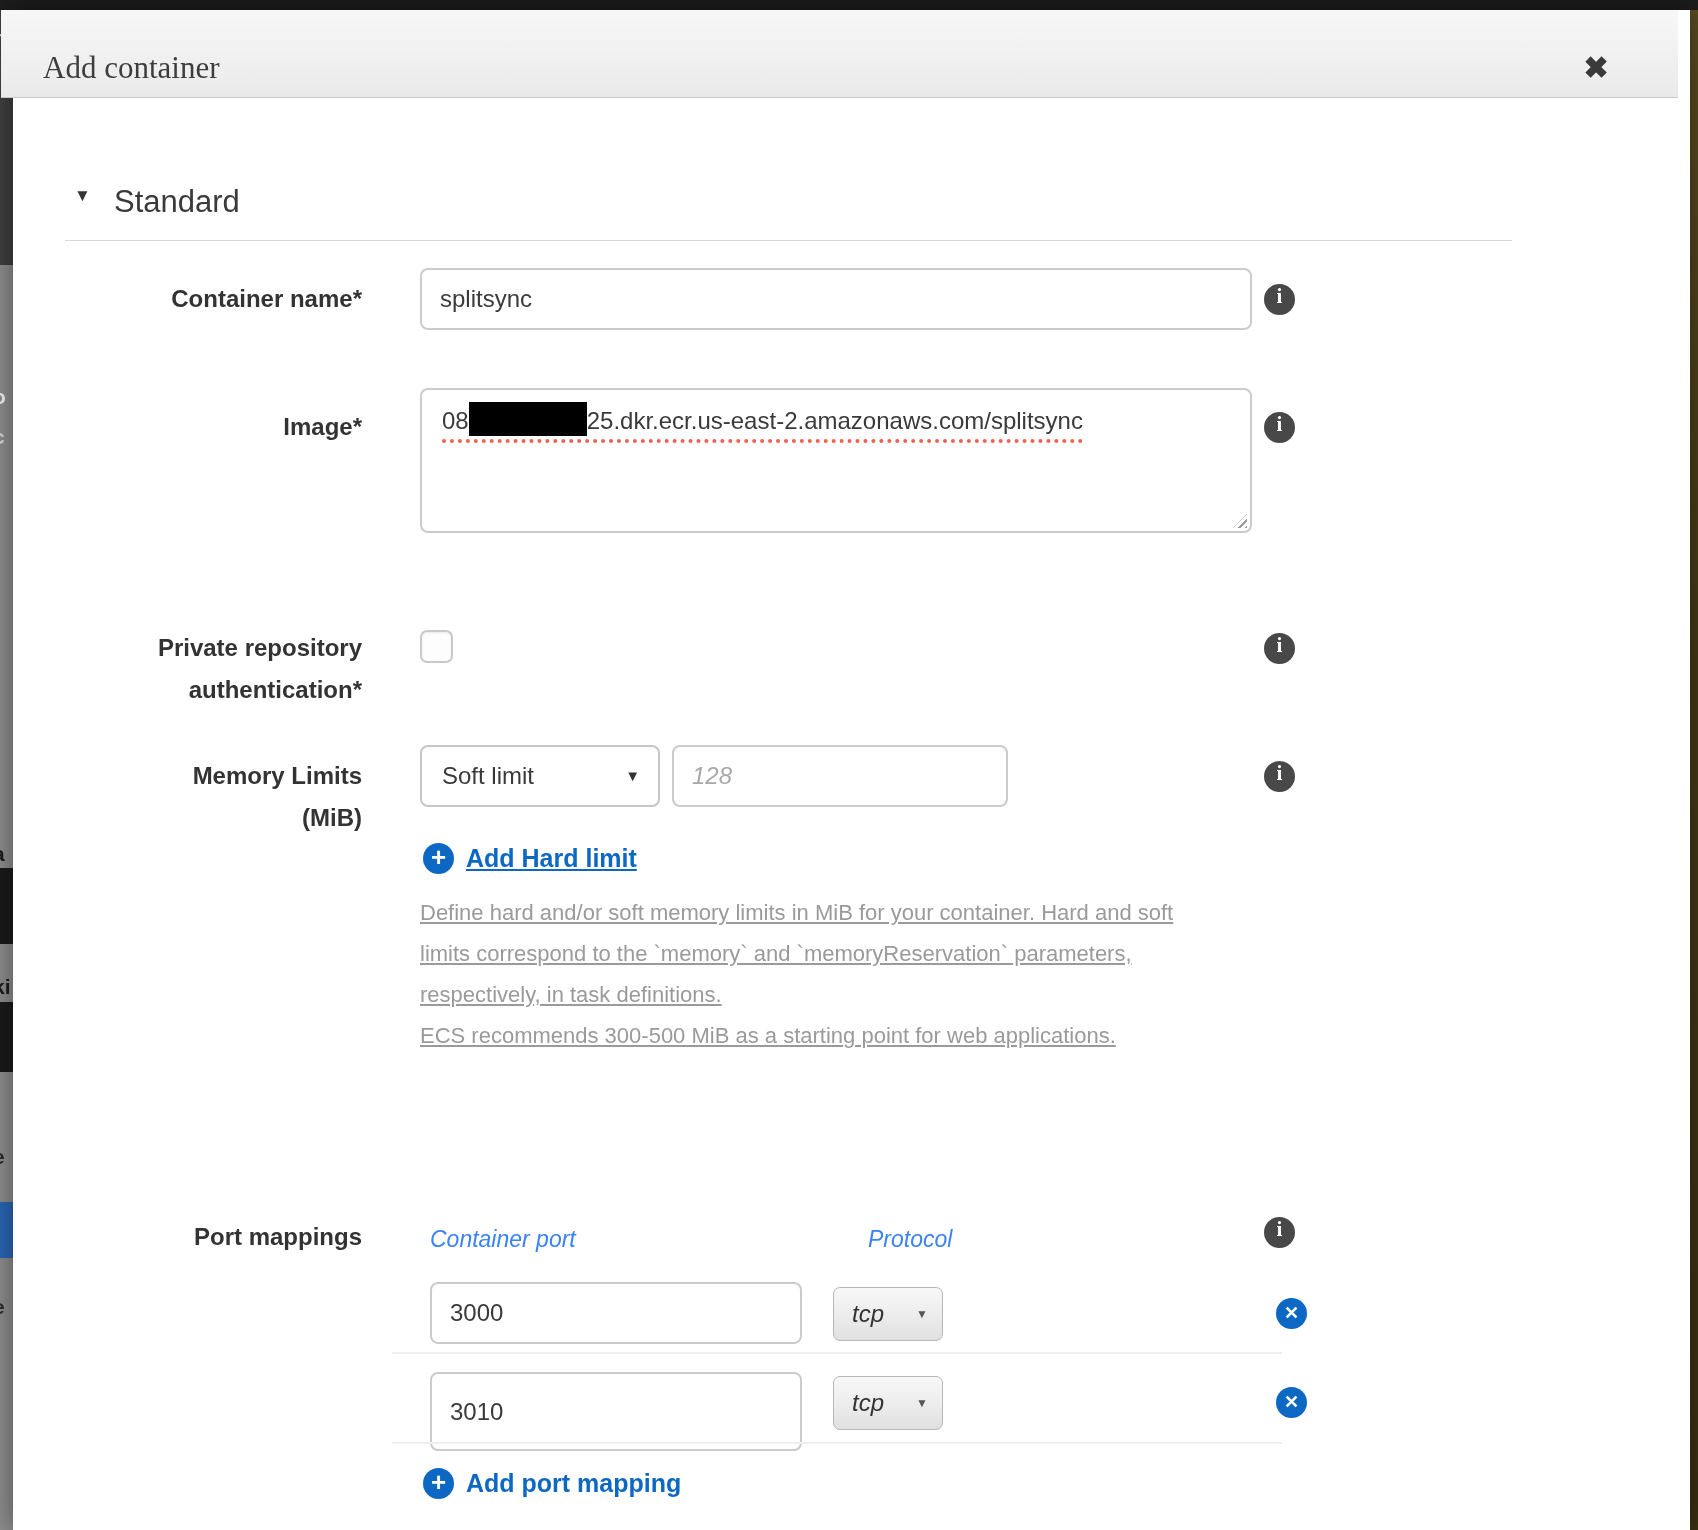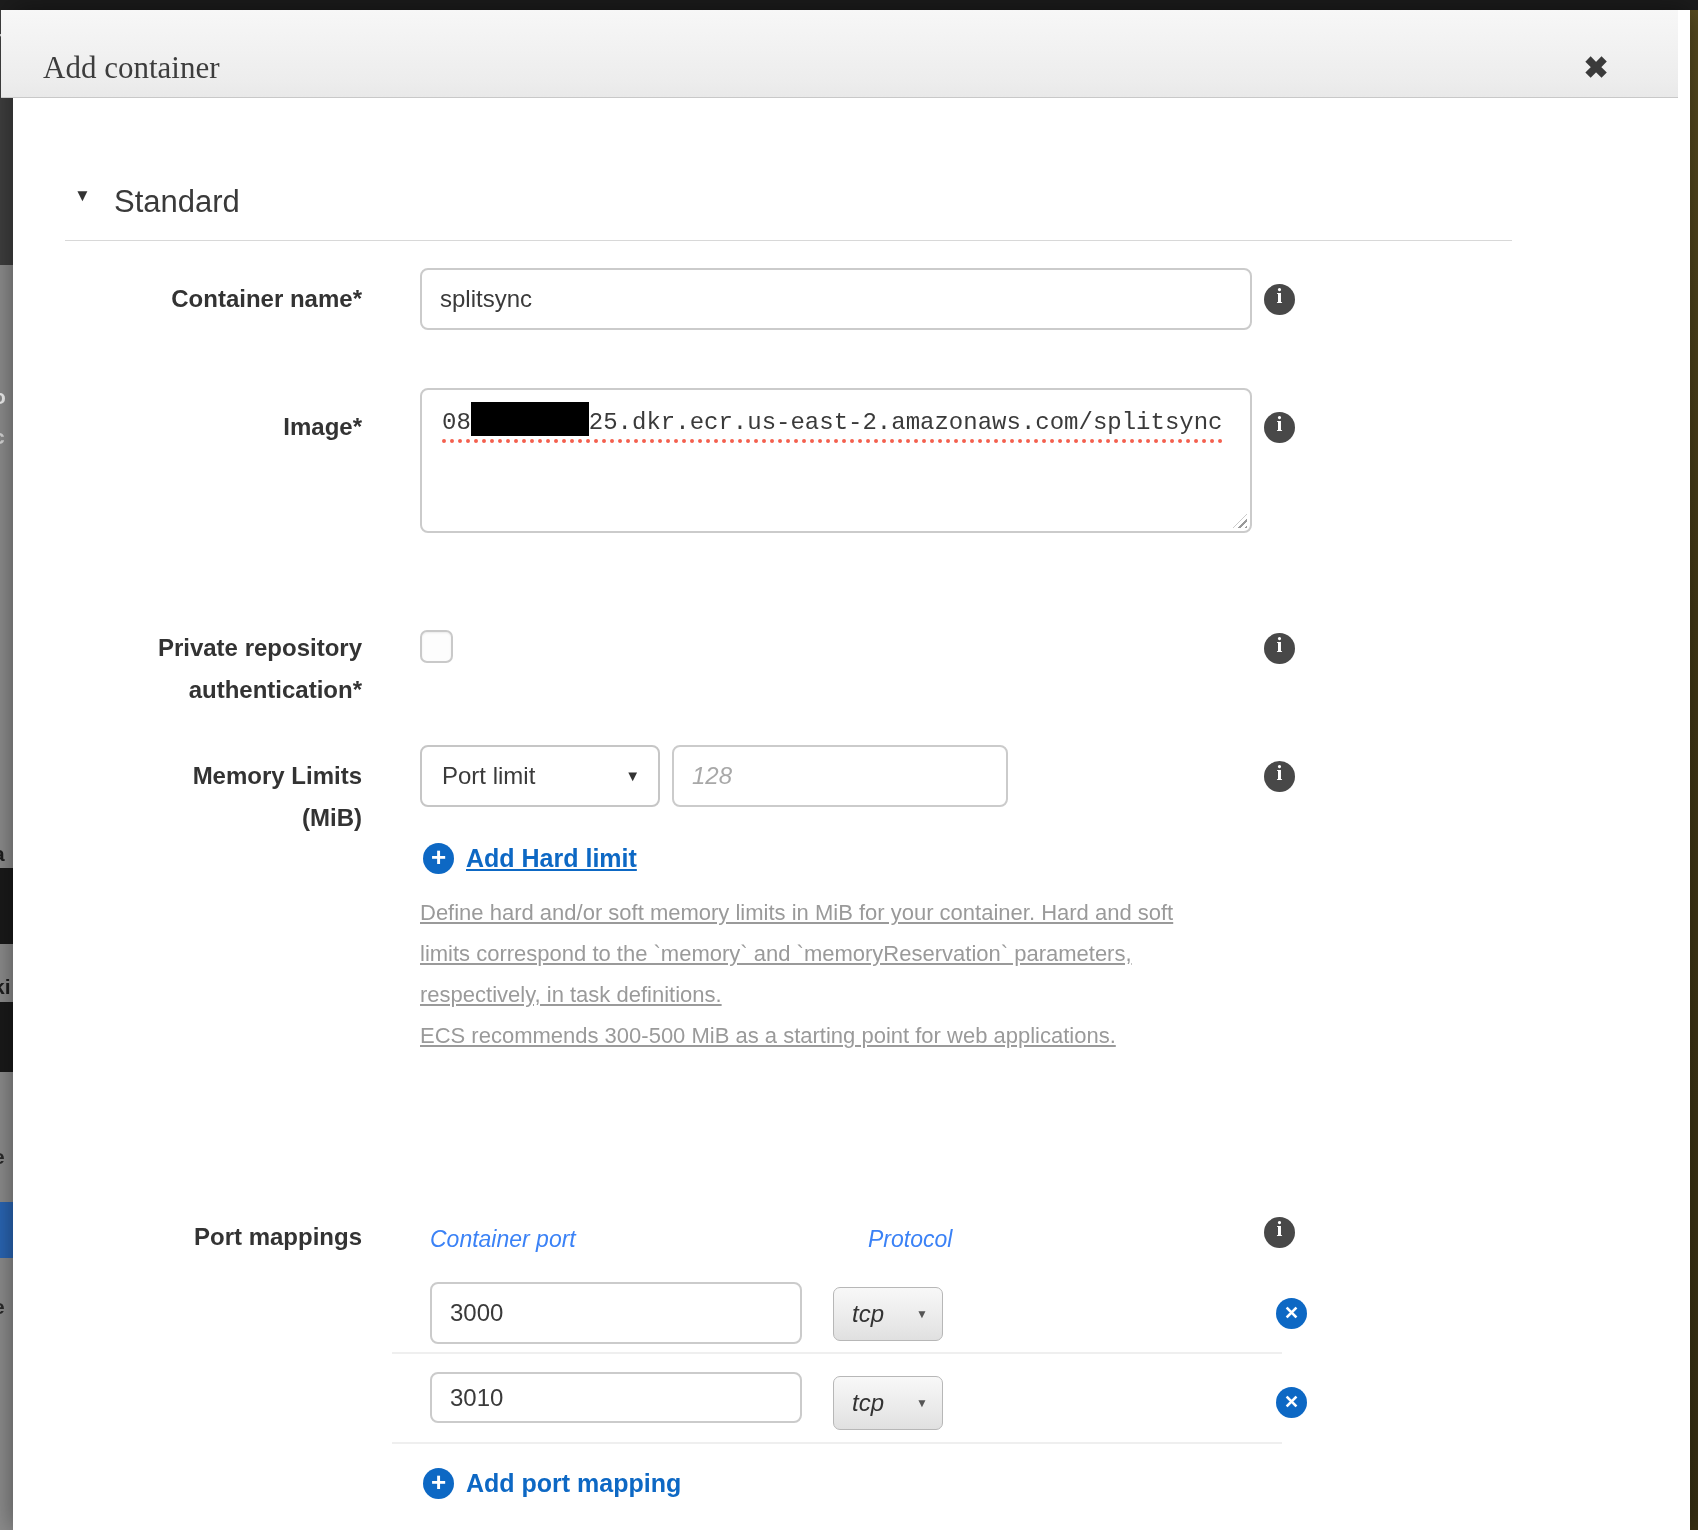--- a/index.html
+++ b/index.html
@@ -44,21 +44,21 @@
   .blue-circle { position:absolute; width:31px; height:31px; border-radius:50%; background:#0d68c4;
                  color:#fff; text-align:center; cursor:pointer; }
   .plus-glyph { font:bold 26px "Liberation Sans",sans-serif; line-height:29px; display:block; }
   .x-glyph { font:bold 18px "Liberation Sans",sans-serif; line-height:31px; display:block; }
   .blue-link { position:absolute; font-size:25px; font-weight:bold; color:#0d68c4; cursor:pointer; }
 
   
   .image-area { position:absolute; left:420px; top:388px; width:832px; height:145px;
                 border:2px solid #cbcbcb; border-radius:8px; background:#fff; }
   .image-line { position:absolute; left:20px; top:12px; white-space:nowrap; font-size:24px; color:#3a3a3a;
-                border-bottom:4px dotted #f4604f; padding-bottom:3px;font-family:Liberation Mono, monospace; }
+                border-bottom:4px dotted #f4604f; padding-bottom:3px; }
   .redaction { display:inline-block; width:118px; height:34px; background:#000; vertical-align:-7px; }
   .resize-handle { position:absolute; right:3px; bottom:3px; width:14px; height:14px;
                    background:repeating-linear-gradient(135deg, transparent 0 3px, #9a9a9a 3px 5px);
                    clip-path:polygon(100% 0, 100% 100%, 0 100%); }
 
   
   .checkbox { position:absolute; left:420px; top:630px; width:33px; height:33px; background:#fdfdfd;
               border:2px solid #c9c9c9; border-radius:7px; box-shadow:inset 0 1px 2px rgba(0,0,0,0.08); cursor:pointer; }
 
   
@@ -127,21 +127,21 @@
   <div class="row-label" style="top:633px;">Private repository</div>
   <div class="row-label" style="top:675px;">authentication*</div>
   <div class="checkbox"></div>
   <div class="info-icon" style="left:1264px; top:633px;">
     <span>i</span>
   </div>
 
   <div class="row-label" style="top:761px;">Memory Limits</div>
   <div class="row-label" style="top:803px;">(MiB)</div>
   <div class="soft-select">
-    <span class="sel-text">Port limit</span>
+    <span class="sel-text">Soft limit</span>
     <span class="sel-caret">▼</span>
   </div>
   <input class="txt-input" style="left: 672px; top: 745px; width: 336px; height: 62px;" placeholder="128">
   <div class="info-icon" style="left:1264px; top:761px;">
     <span>i</span>
   </div>
 
   <div class="blue-circle" style="left:423px; top:843px;">
     <span class="plus-glyph">+</span>
   </div>
@@ -162,21 +162,21 @@
   <input class="txt-input" style="left: 430px; top: 1282px; width: 372px; height: 62px;" value="3000">
   <div class="tcp-btn" style="top:1287px;">
     <span class="tcp-text">tcp</span>
     <span class="tcp-caret">▼</span>
   </div>
   <div class="blue-circle" style="left:1276px; top:1298px;">
     <span class="x-glyph">✕</span>
   </div>
   <div class="port-divider" style="top:1352px;"></div>
 
-  <input class="txt-input" style="left: 430px; top: 1372px; width: 372px; height: 51px;" value="3010">
+  <input class="txt-input" style="left: 430px; top: 1372px; width: 372px; height: 79px;" value="3010">
   <div class="tcp-btn" style="top:1376px;">
     <span class="tcp-text">tcp</span>
     <span class="tcp-caret">▼</span>
   </div>
   <div class="blue-circle" style="left:1276px; top:1387px;">
     <span class="x-glyph">✕</span>
   </div>
   <div class="port-divider" style="top:1442px;"></div>
 
   <div class="blue-circle" style="left:423px; top:1468px;">

